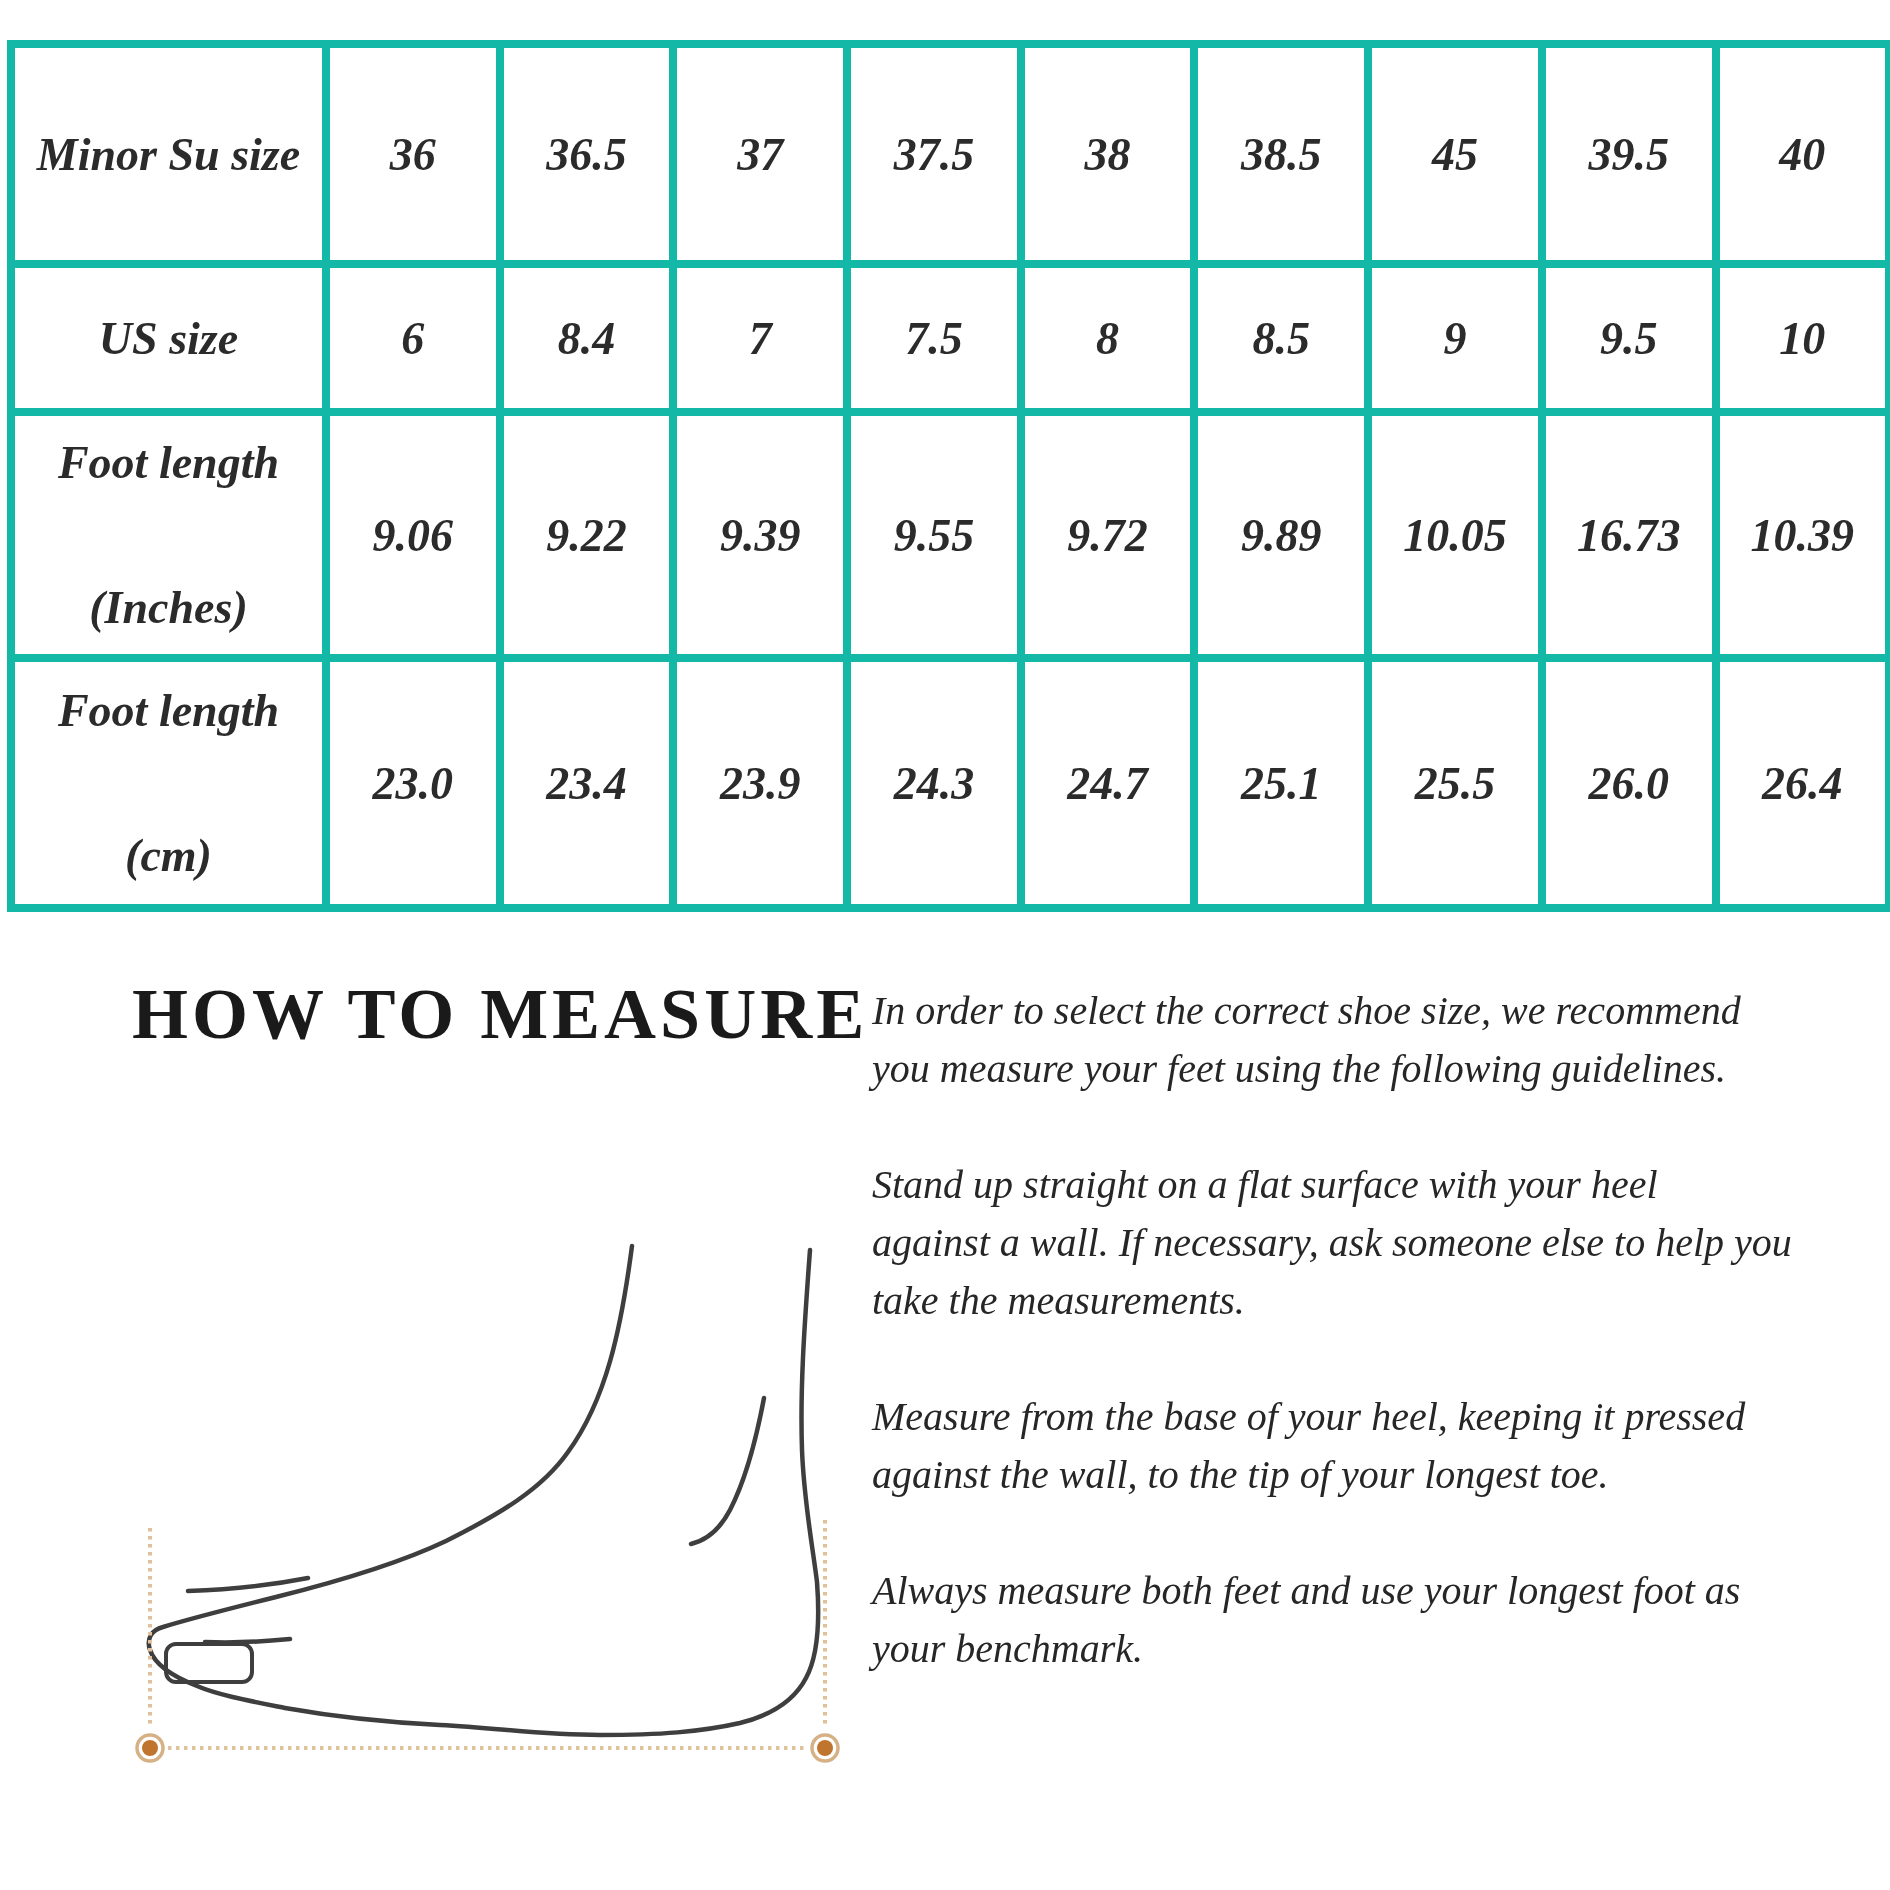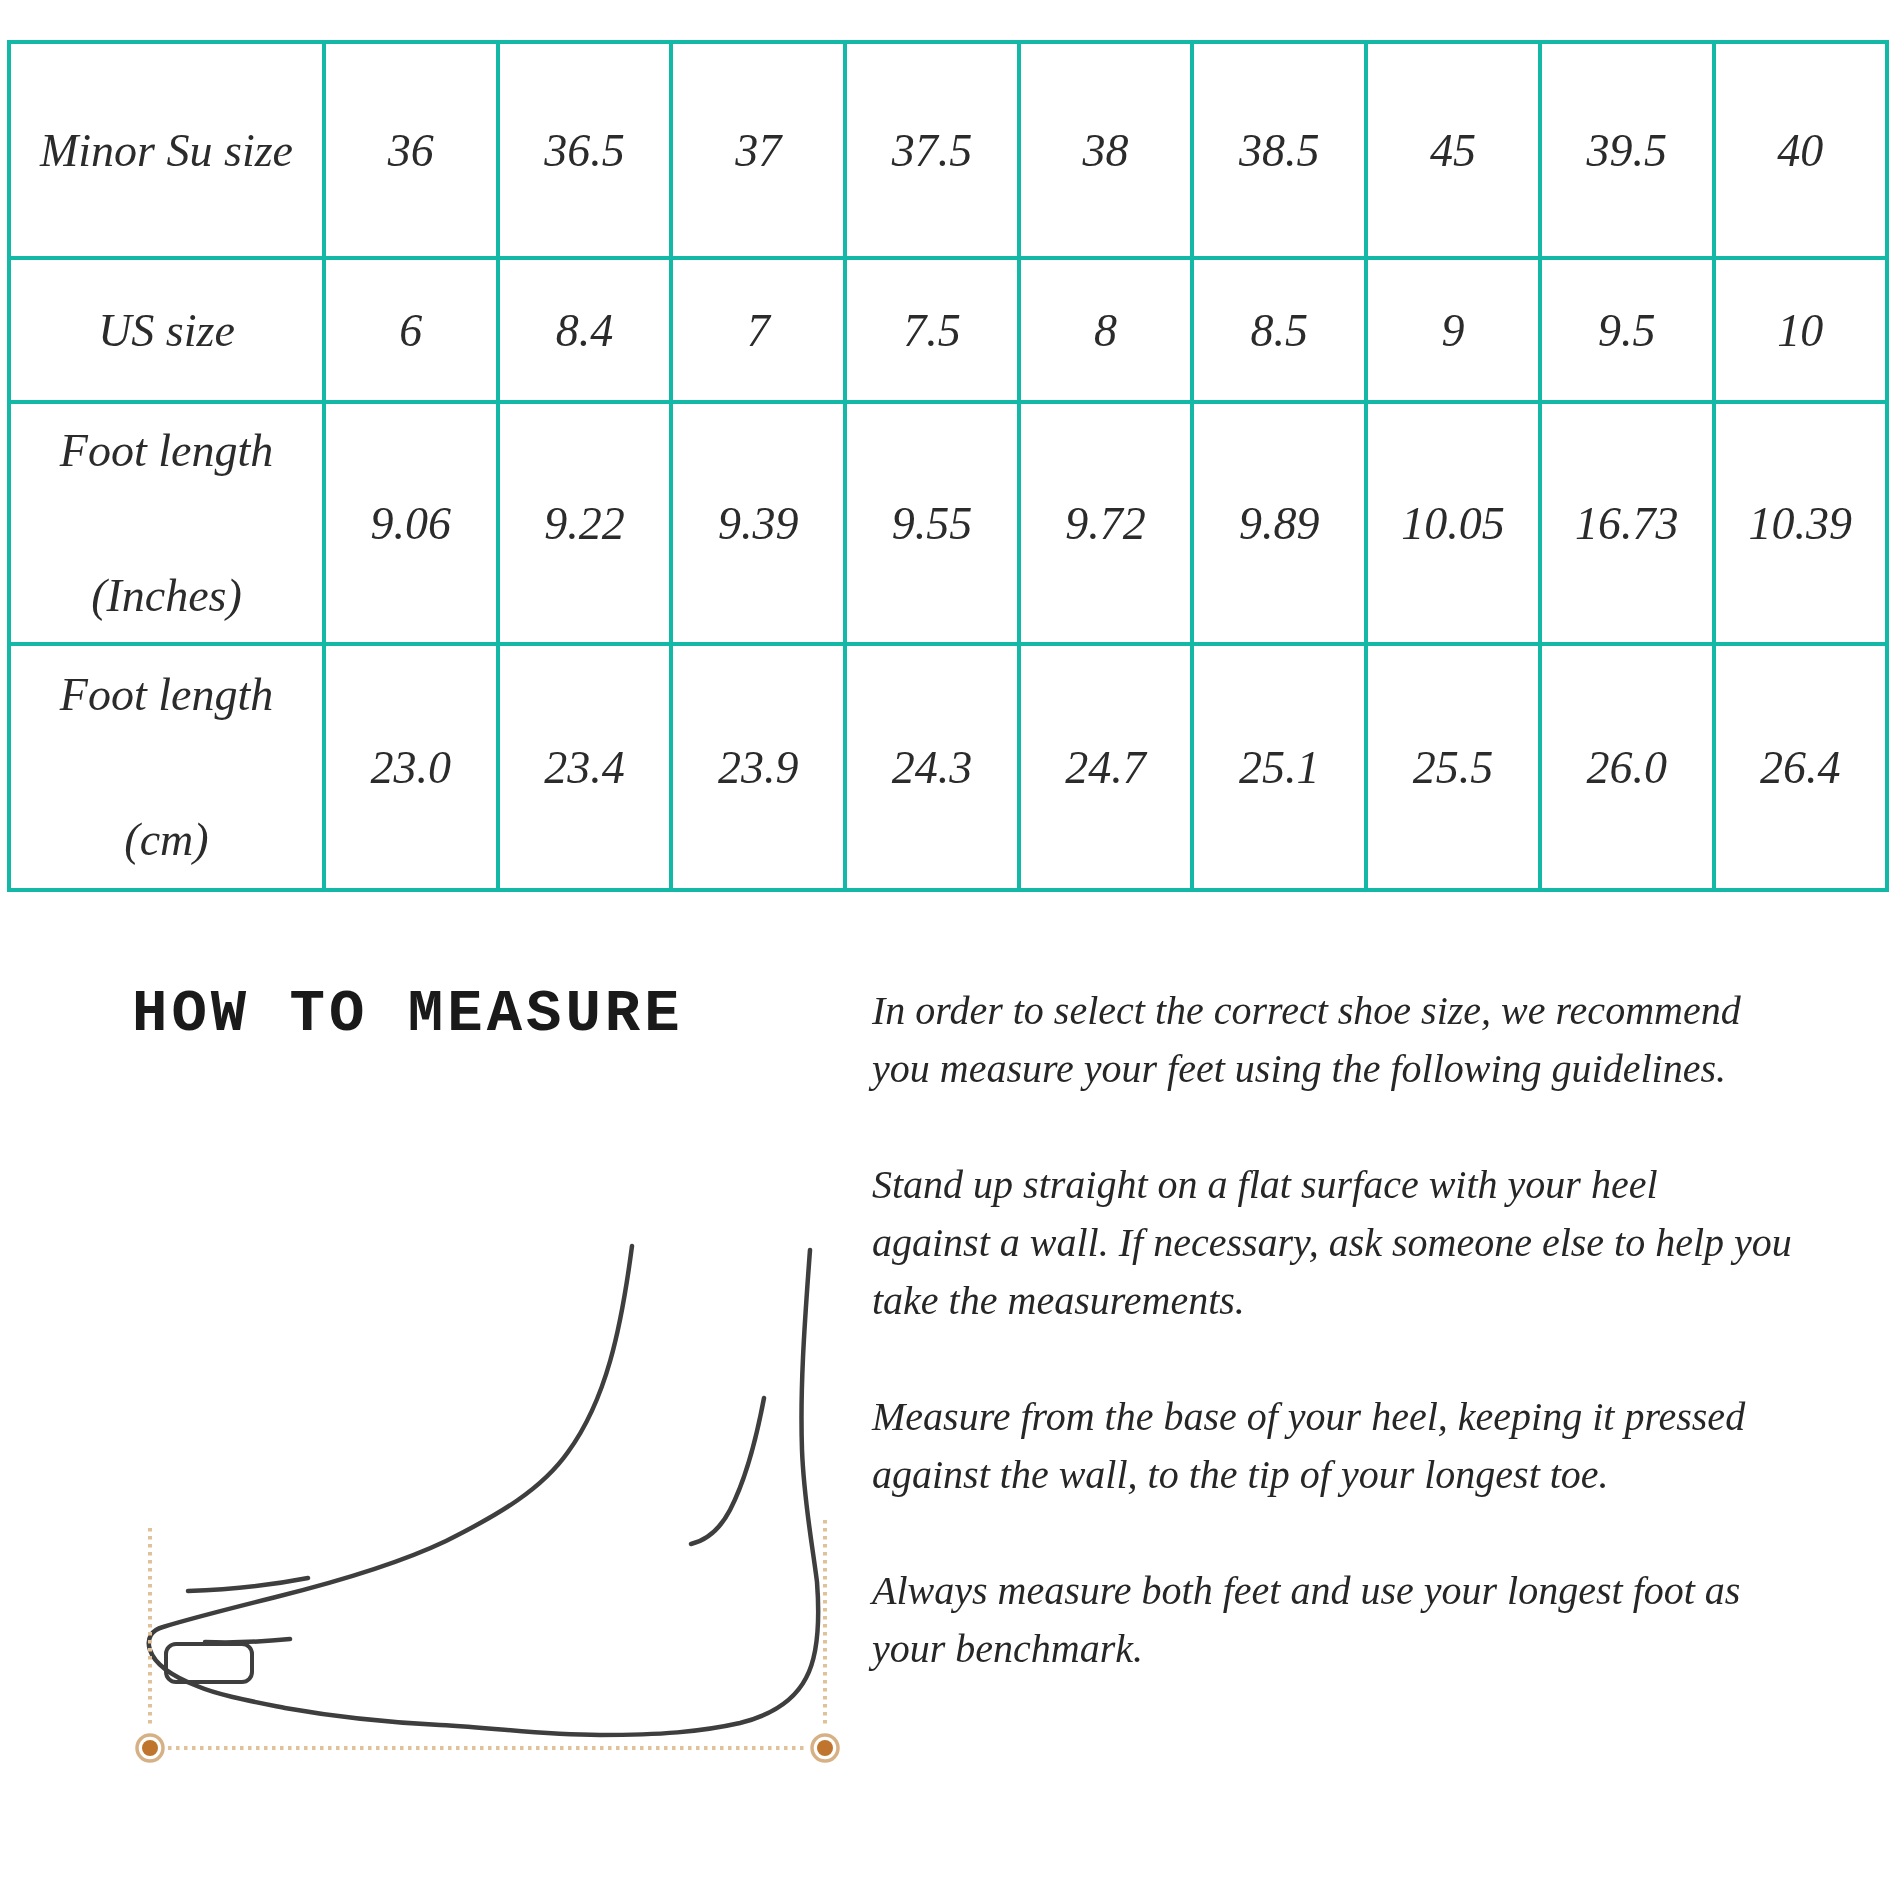--- a/index.html
+++ b/index.html
@@ -2,32 +2,32 @@
 <html><head>
 <meta charset="utf-8">
 <style>
   html,body{margin:0;padding:0;background:#ffffff;}
   .page{position:relative;width:1890px;height:1890px;background:#ffffff;overflow:hidden;
         font-family:"Liberation Serif", serif;}
 
   
   table.size-table{position:absolute;left:7px;top:40px;width:1878px;
         border-collapse:collapse;table-layout:fixed;}
-  table.size-table td{border:4px solid #14b8a6;text-align:center;vertical-align:middle;
-        font-style:italic;font-size:46px;color:#2b2b2b;padding:0;overflow:hidden;}
+  table.size-table td{border:8px solid #14b8a6;text-align:center;vertical-align:middle;
+        font-style:italic;font-size:46px;color:#2b2b2b;padding:0;overflow:hidden;font-weight:bold;}
   tr.r1 td{height:212px;}
   tr.r2 td{height:140px;}
   tr.r3 td{height:238px;}
   tr.r4 td{height:242px;}
   td.lbl .line + .line{margin-top:92px;}
 
   
   .htm-heading{position:absolute;left:132px;top:986px;
-        font-family:Liberation Mono, monospace;font-weight:bold;
-        font-size:59px;line-height:57px;letter-spacing:4px;color:#1a1a1a;white-space:nowrap;}
+        font-family:Liberation Serif, serif;font-weight:bold;
+        font-size:72px;line-height:57px;letter-spacing:4px;color:#1a1a1a;white-space:nowrap;}
   .htm-text{position:absolute;left:872px;top:982px;width:1030px;
         font-style:italic;font-size:40px;line-height:58px;color:#262626;}
   .htm-text .para{margin:0 0 58px 0;}
   .htm-text .tline{display:block;white-space:nowrap;}
 
   
   .foot-wrap{position:absolute;left:100px;top:1150px;width:800px;height:650px;}
   .foot-wrap svg{display:block;width:800px;height:650px;}
 </style>
 </head>

